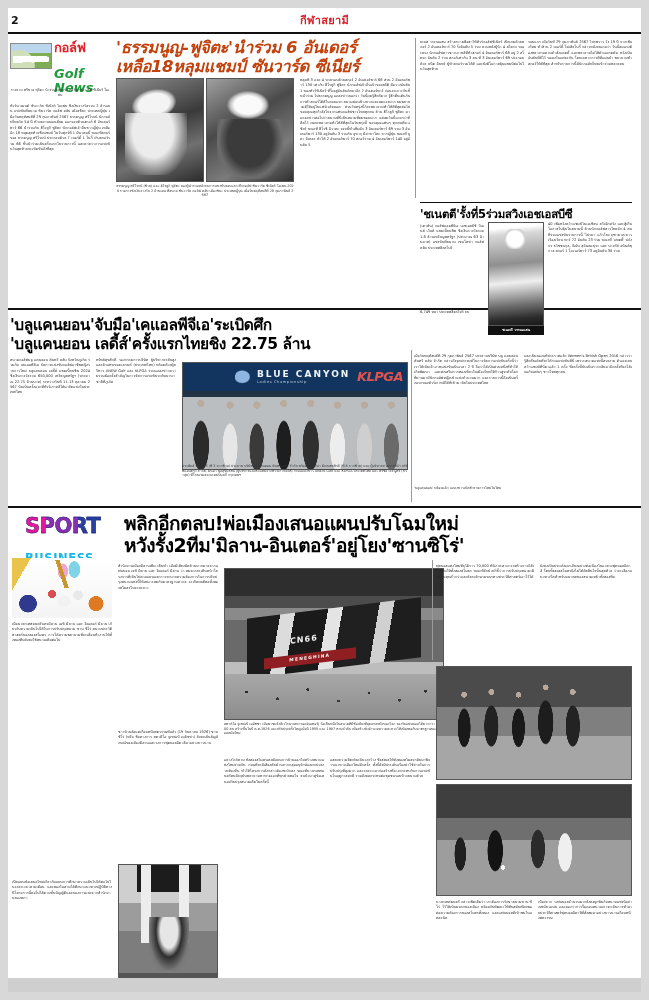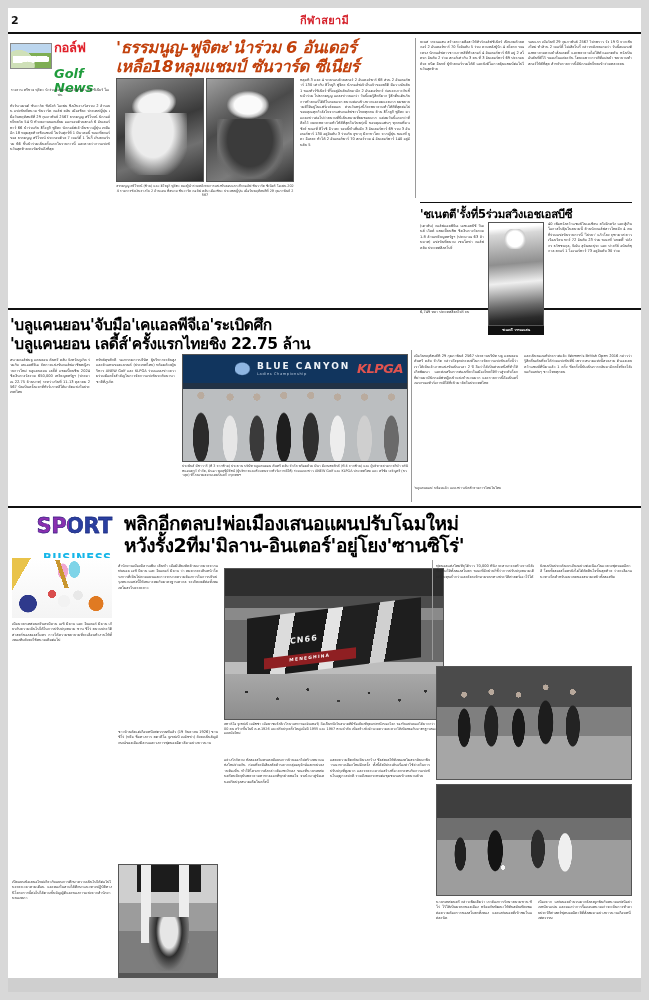--- a/index.html
+++ b/index.html
@@ -153,21 +153,21 @@
   .bc-hl {
     position:absolute; left:2px; top:6px; width:400px;
   }
   .bc-hl div {
     font-size:15.5px; font-weight:bold; color:#000; line-height:18.5px;
     letter-spacing:-.45px; white-space:nowrap;
   }
   .bc-col-a { position:absolute; left:2px; top:48px; width:80px; height:140px; }
   .bc-col-b { position:absolute; left:88px; top:48px; width:80px; height:140px; }
   .ph-press {
-    position:absolute; left:174px; top:44px; width:226px; height:108px;
+    position:absolute; left:174px; top:52px; width:226px; height:108px;
     background:linear-gradient(#11355e 0 38%, #bfc4c8 38% 100%);
   }
   .ph-press .logo-main {
     position:absolute; left:74px; top:6px; color:#eef3f8;
     font-size:9px; letter-spacing:2px; font-weight:bold;
   }
   .ph-press .logo-sub {
     position:absolute; left:74px; top:17px; color:#b9c9dd;
     font-size:3.6px; letter-spacing:.6px;
   }
@@ -202,21 +202,21 @@
       linear-gradient(#11355e 0 8%, #b9bec4 8% 100%);
     filter:grayscale(.55);
   }
   .cap-press { position:absolute; left:174px; top:154px; width:226px; }
   .bc-col-c { position:absolute; left:406px; top:44px; width:104px; height:148px; }
   .bc-col-d { position:absolute; left:516px; top:44px; width:108px; height:148px; }
   .bc-note { position:absolute; left:406px; top:176px; width:104px; }
 
   
   .sb-sec { position:relative; height:480px; }
-  .sb-logo { position:absolute; left:8px; top:8px; width:96px; height:38px;text-align:right; }
+  .sb-logo { position:absolute; left:17px; top:8px; width:96px; height:38px; }
   .sb-sport {
     font-size:21px; font-weight:bold; line-height:21px; letter-spacing:-.5px;
     background:linear-gradient(90deg,#e8179c 0 22%,#8b2fb0 22% 55%,#2b3fa0 55% 100%);
     -webkit-background-clip:text; background-clip:text; color:transparent;
     -webkit-text-stroke:0.4px #0a1a6a;
   }
   .sb-business {
     font-size:11.5px; font-weight:bold; color:#16b6e8; line-height:13px;
     letter-spacing:.6px; margin-top:15px;
   }

